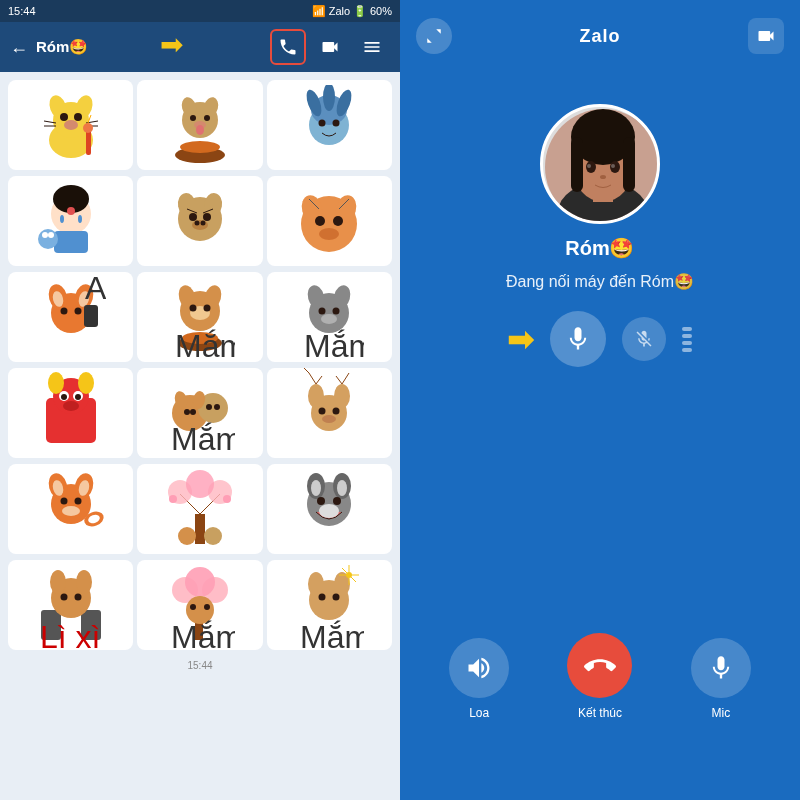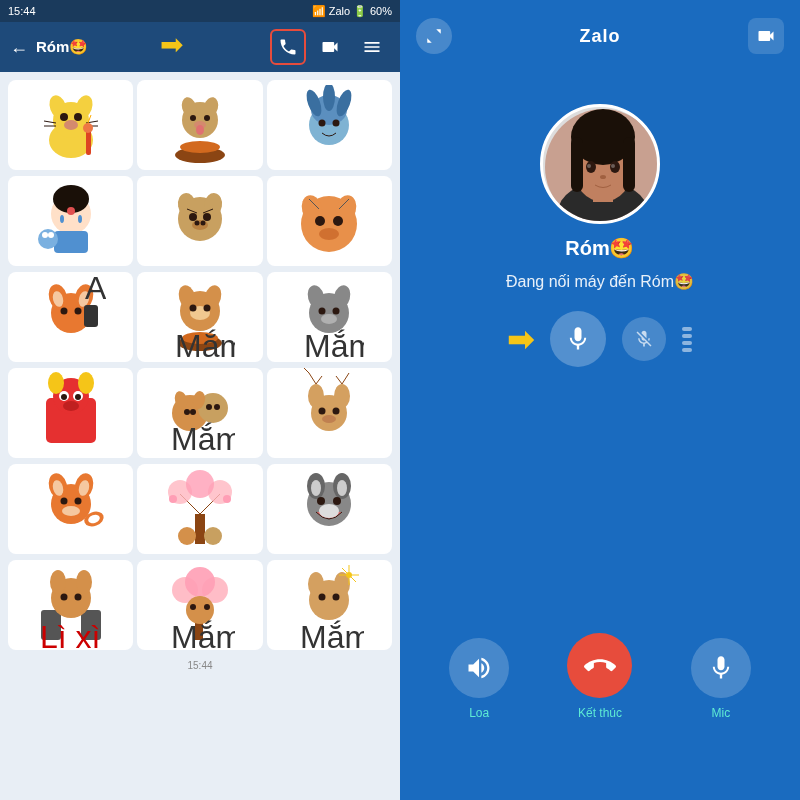--- a/index.html
+++ b/index.html
@@ -281,21 +281,21 @@
       background: #e74c3c;
       width: 65px;
       height: 65px;
     }
 
     .control-btn.mic-btn {
       background: rgba(255,255,255,0.2);
     }
 
     .control-label {
-      color: #5eead4;
+      color: #ffffff;
       font-size: 12px;
     }
 
     
     .dog-sticker { background: linear-gradient(135deg, #f5deb3, #d2b48c); }
 
     .row-stickers {
       display: flex;
       gap: 4px;
       width: 100%;

